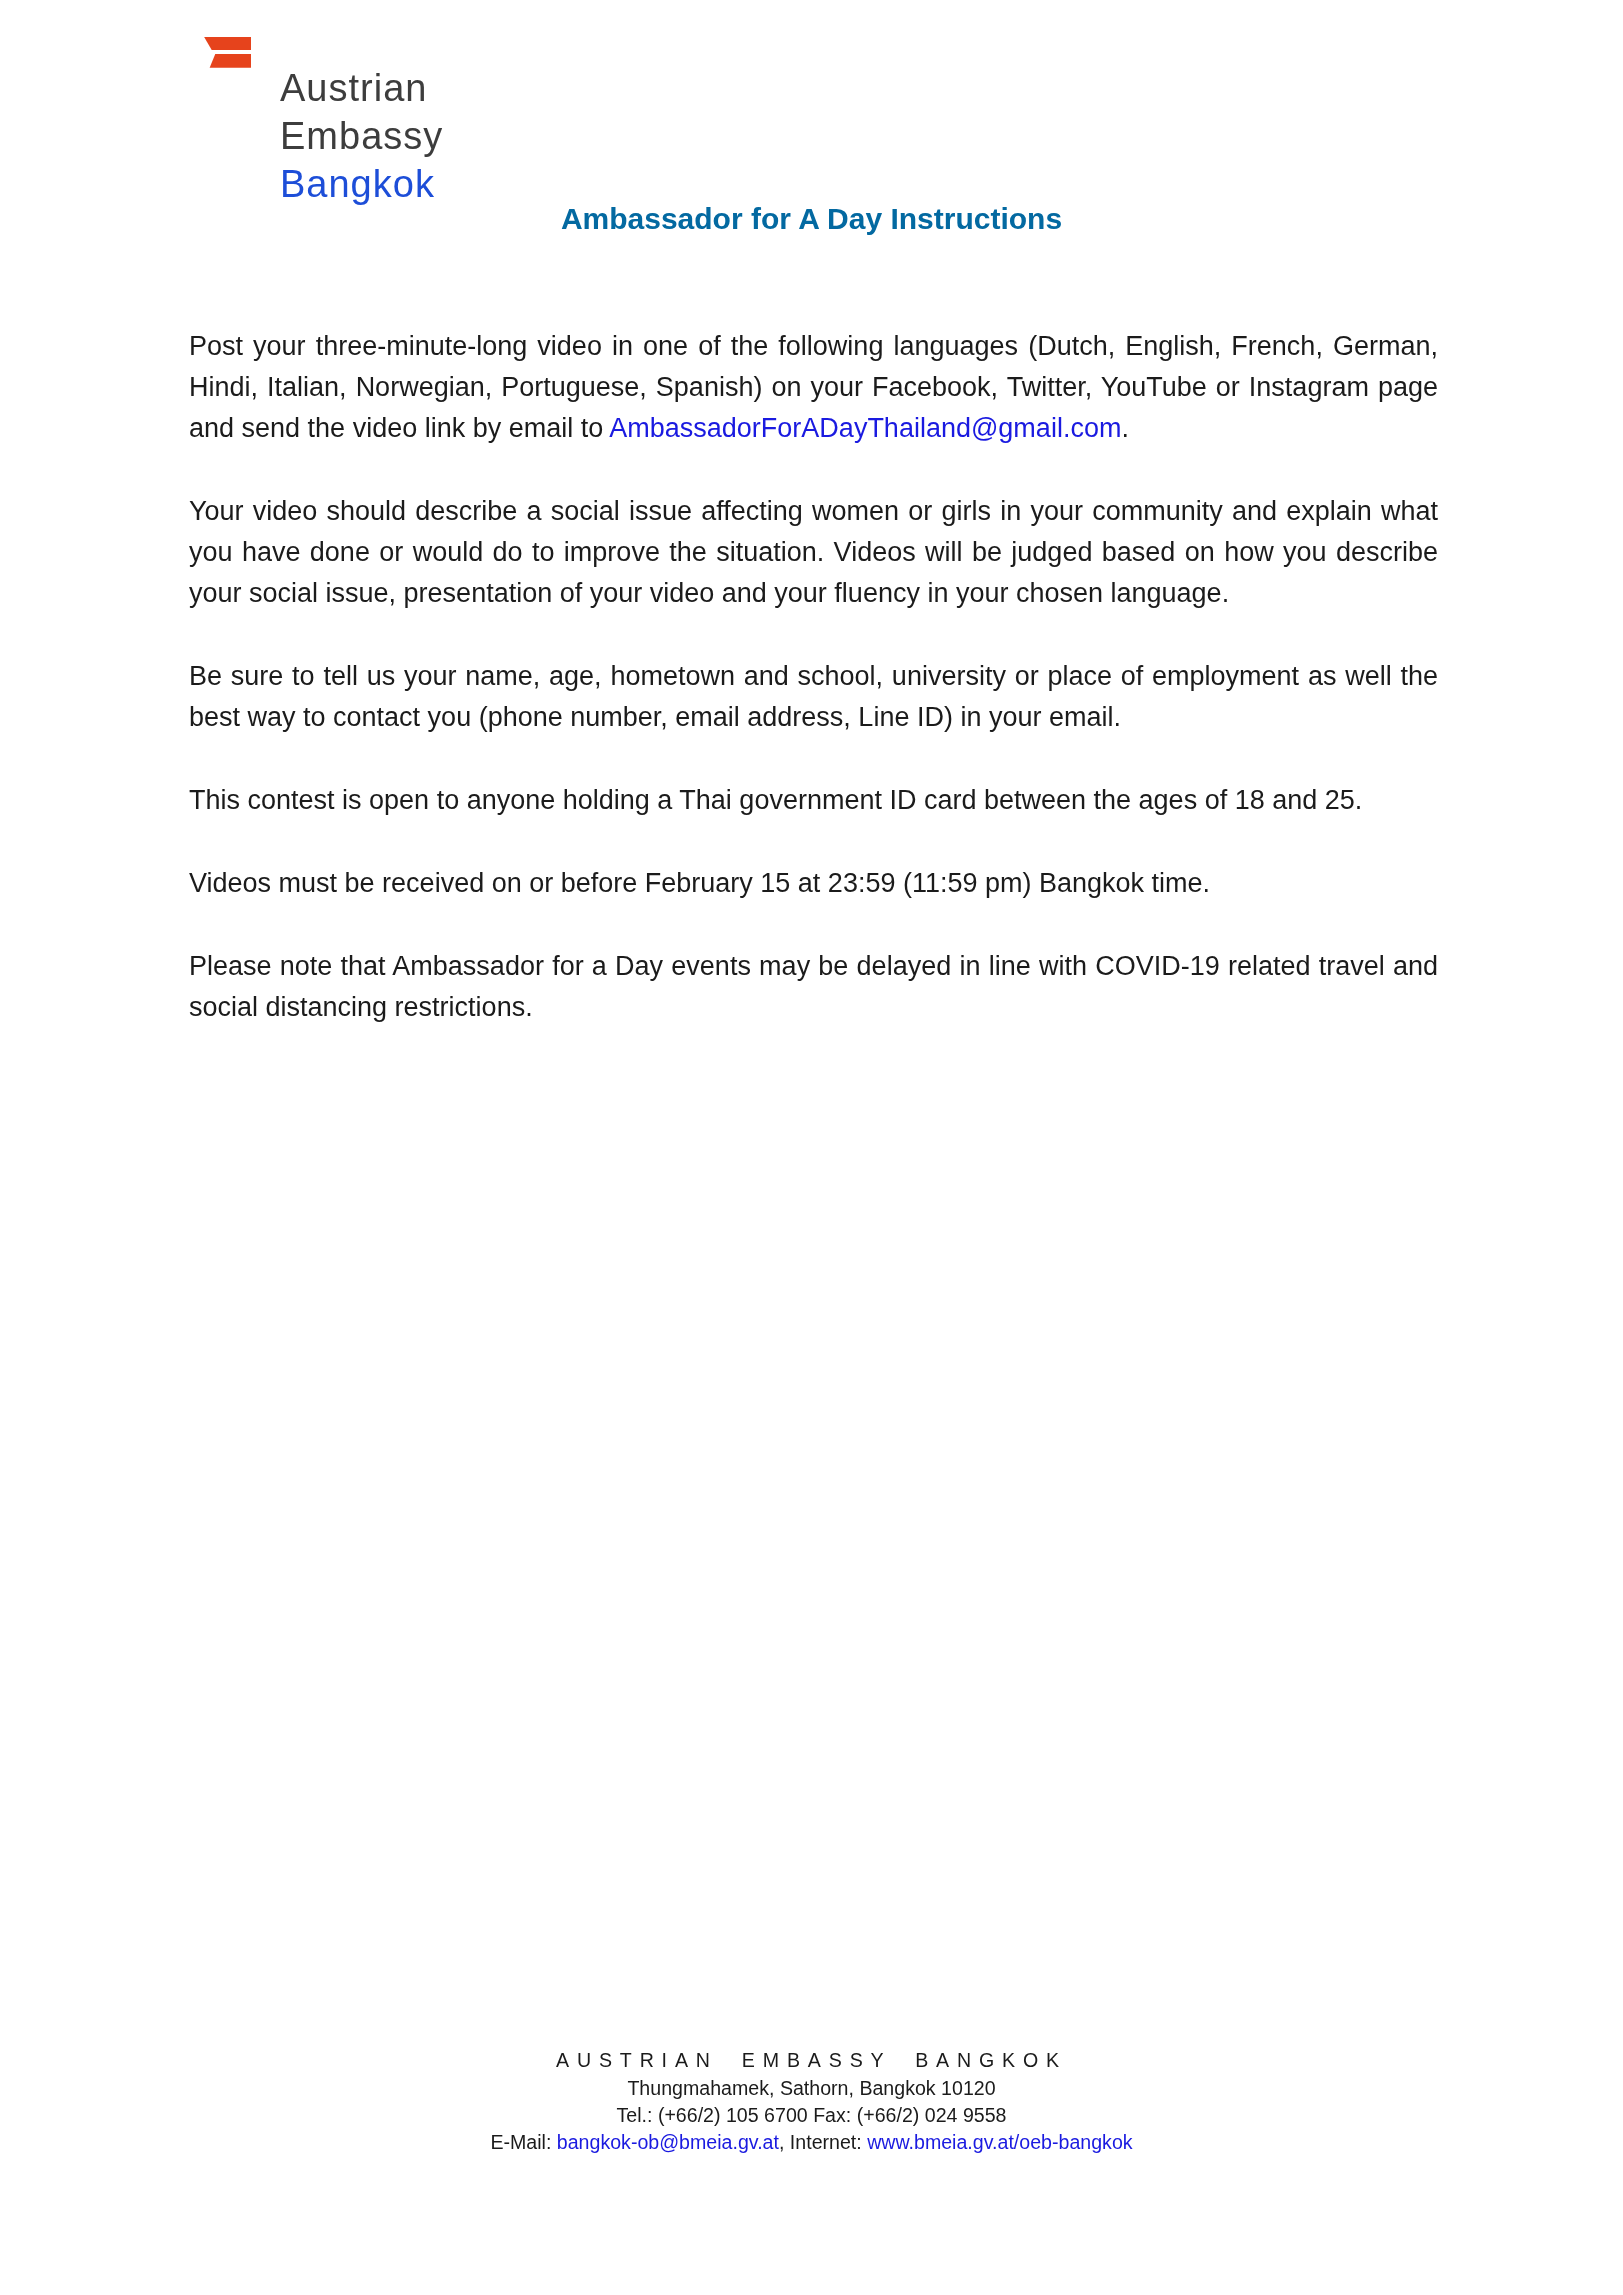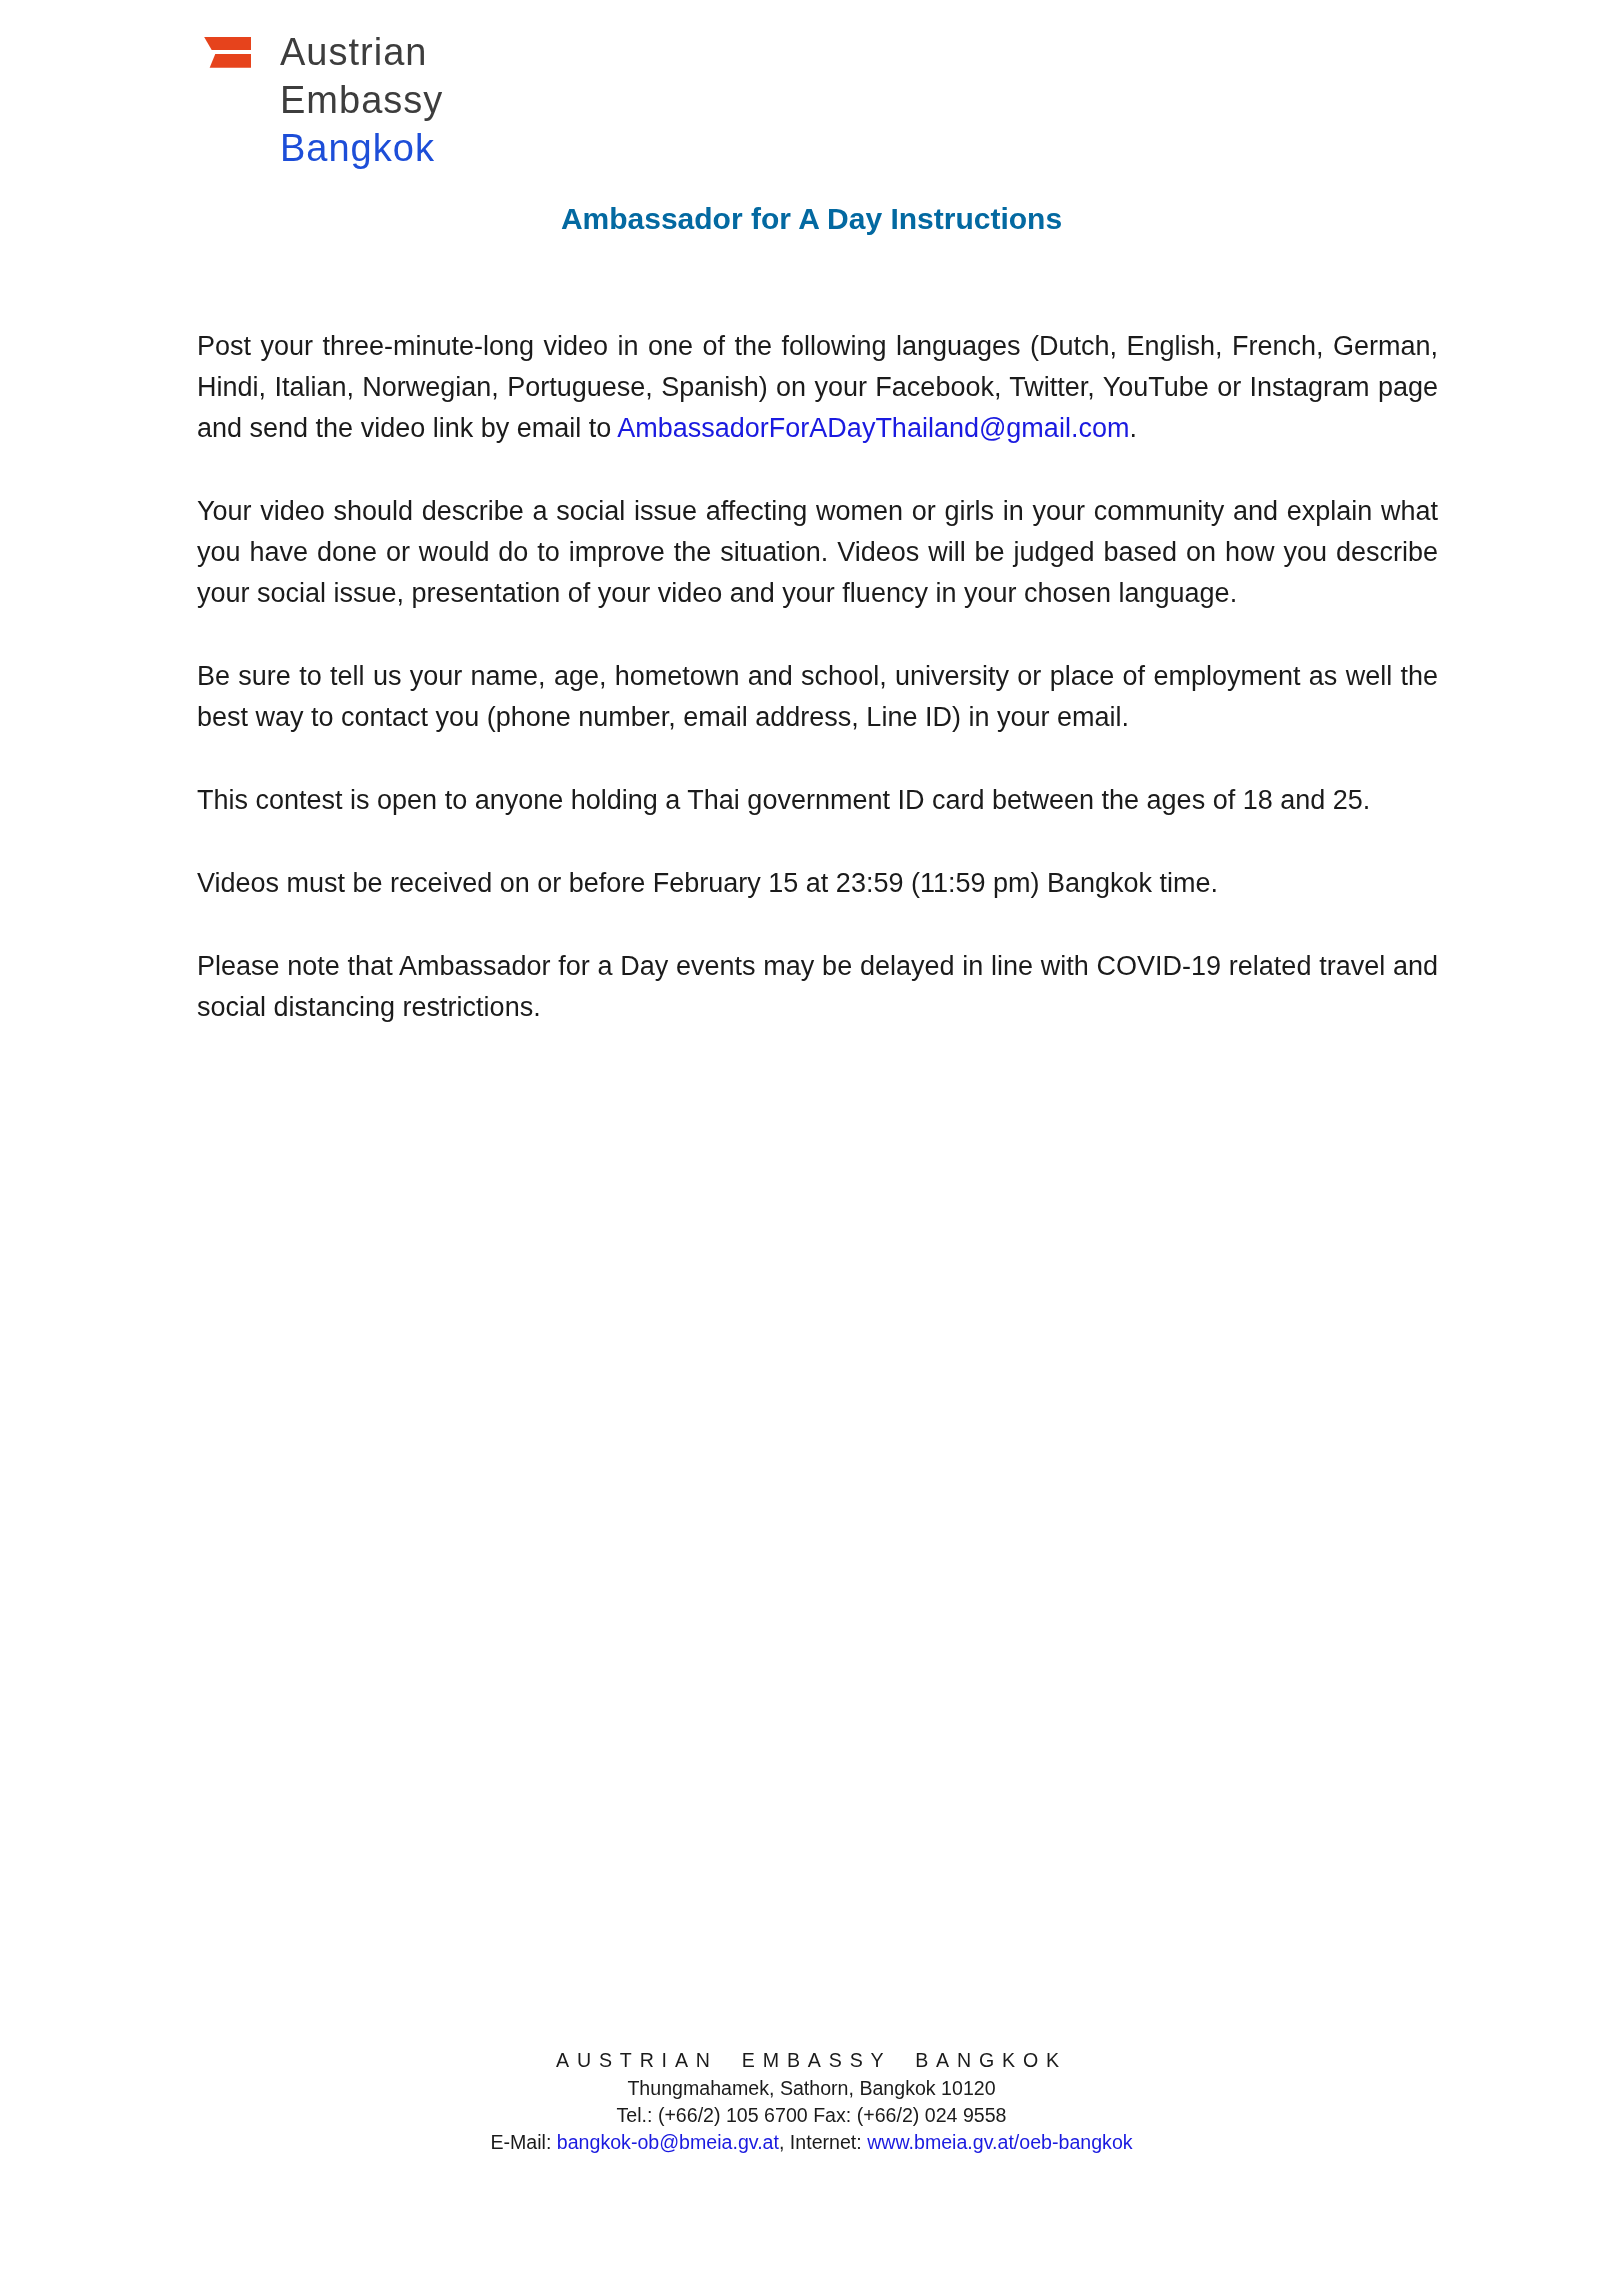--- a/index.html
+++ b/index.html
@@ -45,20 +45,21 @@
   }
   .flag-bar.bottom {
     bottom: 0;
     clip-path: polygon(24% 0%, 100% 0%, 100% 100%, 12% 100%);
   }
   .logo-text {
     font-size: 38px;
     line-height: 48px;
     letter-spacing: 1px;
     color: #3d3d3d;
+    margin-top: 36px;
   }
   .logo-text .line3 {
     color: #1d4ed8;
   }
 
   
   .doc-title {
     position: absolute;
     top: 202px;
     left: 0;
@@ -73,21 +74,21 @@
   .content {
     position: absolute;
     top: 326px;
     left: 185px;
     width: 1253px;
     font-size: 27px;
     line-height: 41px;
     text-align: justify;
   }
   .content p {
-    margin: 0 0 42px 12px;
+    margin: 0 0 42px 4px;
   }
   a.doc-link, span.doc-link {
     color: #1a1ae0;
     text-decoration: none;
     cursor: pointer;
   }
 
   
   .footer {
     position: absolute;

